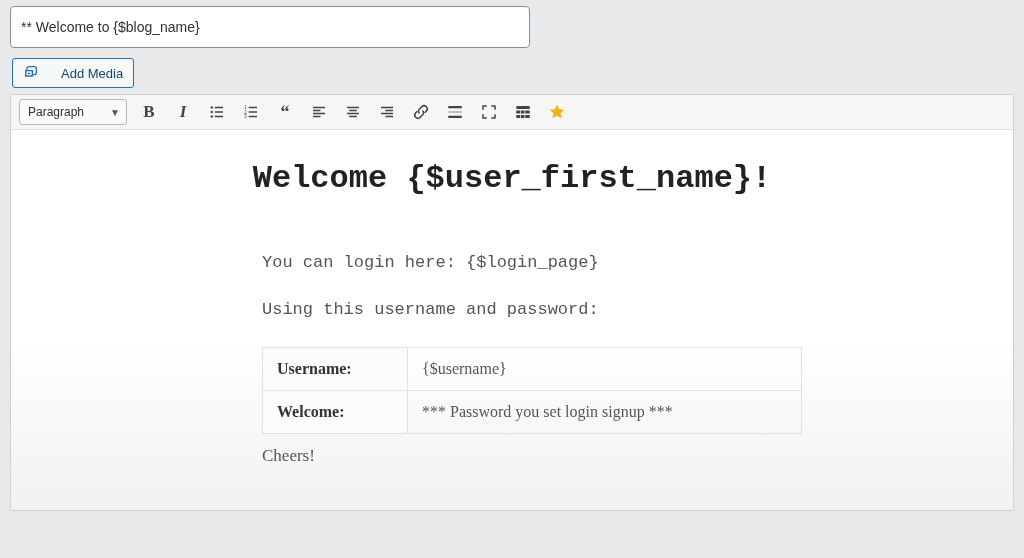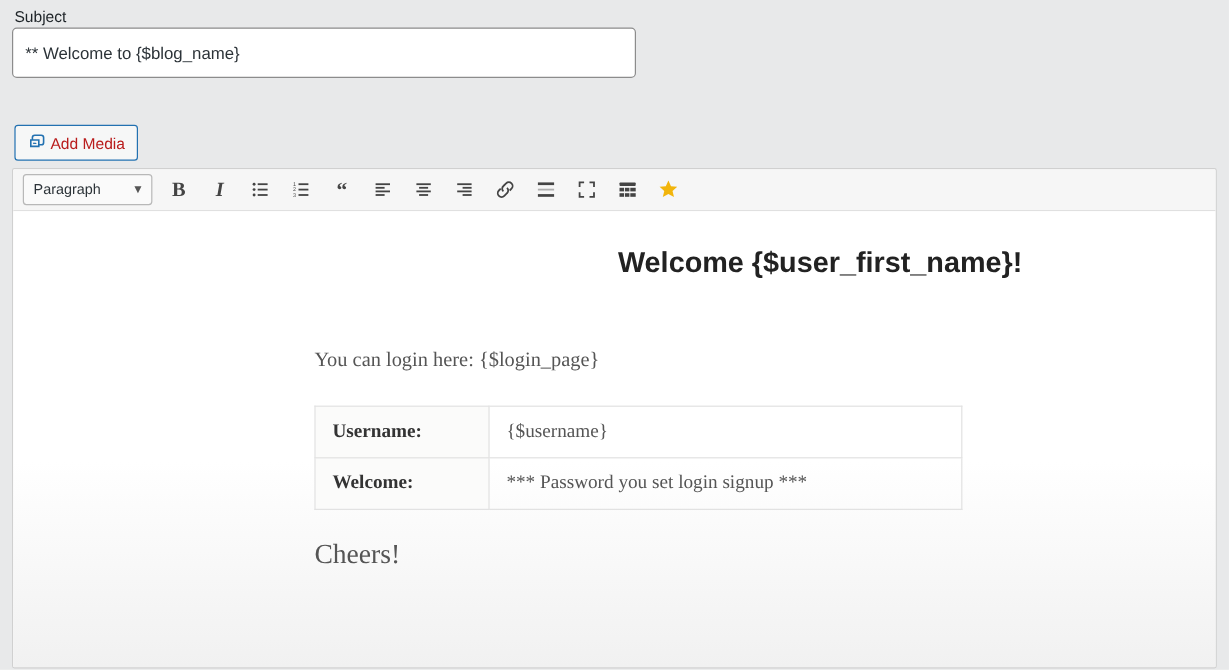--- a/index.html
+++ b/index.html
@@ -29,30 +29,29 @@
     padding: 4px 10px;
     font-size: 14px;
     color: #2c3338;
     outline: none;
   }
   .body-section { margin-top: 10px; }
   .add-media-row { margin: 2px 0 6px 2px; }
   .add-media-btn {
     display: inline-flex;
     align-items: center;
-    gap: 3px;
+    gap: 22px;
     background: #f6f7f7;
     border: 1px solid #2271b1;
-    color: #b91c1c;
+    color: #0c4a6e;
     border-radius: 3px;
     padding: 4px 10px;
     font-size: 13px;
     cursor: pointer;
     height: 30px;
-    margin-top: 29px;
   }
   .add-media-btn svg { width: 16px; height: 16px; }
   .editor {
     border: 1px solid #d0d0d0;
     border-radius: 2px;
     background: #fff;
     overflow: hidden;
   }
   .toolbar {
     display: flex;
@@ -98,29 +97,29 @@
     padding: 30px 20px 20px;
     min-height: 380px;
     background: linear-gradient(to bottom, #ffffff 0%, #ffffff 55%, #f1f1f1 100%);
   }
   .canvas-inner {
     max-width: 680px;
     margin: 0 auto;
     color: #444;
   }
   .heading {
-    font-family: Liberation Sans, sans-serif;
+    font-family: Liberation Mono, monospace;
     font-weight: 700;
-    font-size: 24px;
+    font-size: 32px;
     color: #222;
-    text-align: right;
+    text-align: center;
     margin: 0 0 56px 0;
   }
   .para {
-    font-family: Liberation Serif, serif;
+    font-family: Liberation Mono, monospace;
     font-size: 17px;
     color: #555;
     margin: 0 0 28px 0;
     padding-left: 90px;
   }
   .creds-table {
     margin-left: 90px;
     border-collapse: collapse;
     width: 540px;
     font-family: Georgia, 'Times New Roman', serif;
@@ -132,32 +131,31 @@
     color: #555;
   }
   .creds-table td.key {
     width: 145px;
     font-weight: 700;
     color: #333;
     background: #fbfbfa;
   }
   .cheers {
     font-family: Georgia, 'Times New Roman', serif;
-    font-size: 23px;
+    font-size: 17px;
     color: #555;
-    margin: 24px 0 0 0;
+    margin: 12px 0 0 0;
     padding-left: 90px;
   }
 </style>
 </head>
 <body>
 
 <div class="wrap">
 
-  <div class="field-label">Subject</div>
   <input type="text" class="subject-input" value="** Welcome to {$blog_name}" style="">
 
   <div class="body-section">
 
     <div class="add-media-row">
       <button class="add-media-btn">
         <span>
           <svg viewBox="0 0 24 24">
               <path fill="#2271b1" d="M9 3a4 4 0 0 0-4 4v2H3v10h12v-2h2a4 4 0 0 0 4-4V7a4 4 0 0 0-4-4H9zm0 2h8a2 2 0 0 1 2 2v6a2 2 0 0 1-2 2h-2V9H7V7a2 2 0 0 1 2-2zM5 11h8v6H5v-6zm3 1.5L6.5 15h5L10 13l-1 1-1-1.5z"></path>
             </svg>
@@ -284,20 +282,21 @@
               <path d="M12 2l2.9 6.3 6.9.6-5.2 4.6 1.6 6.8L12 16.9 5.8 20.3l1.6-6.8L2.2 8.9l6.9-.6z"></path>
             </svg>
         </span>
       </div>
 
       <div class="canvas">
         <div class="canvas-inner">
           <h1 class="heading">Welcome {$user_first_name}!</h1>
 
           <p class="para">You can login here: {$login_page}</p>
+          <p class="para">Using this username and password:</p>
 
           <table class="creds-table">
             <tbody>
                 <tr>
               <td class="key">Username:</td>
               <td>{$username}</td>
             </tr>
             <tr>
               <td class="key">Welcome:</td>
               <td>*** Password you set login signup ***</td>

